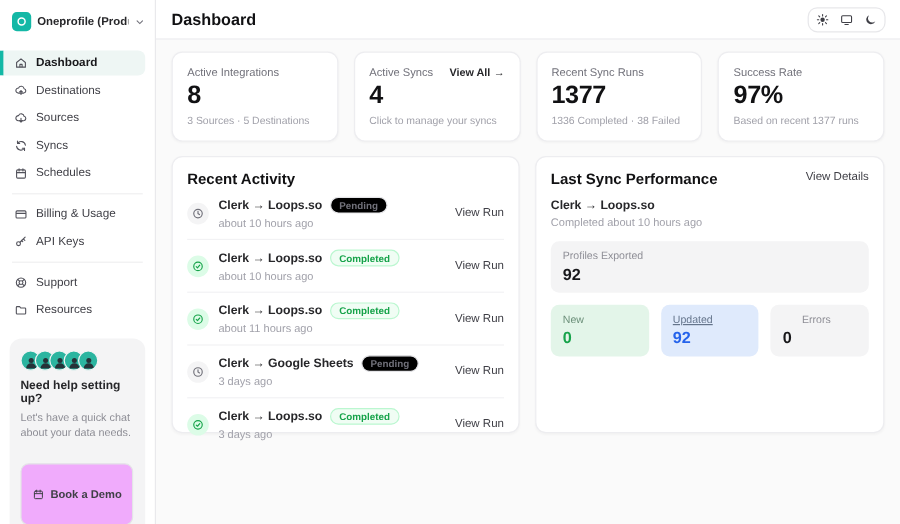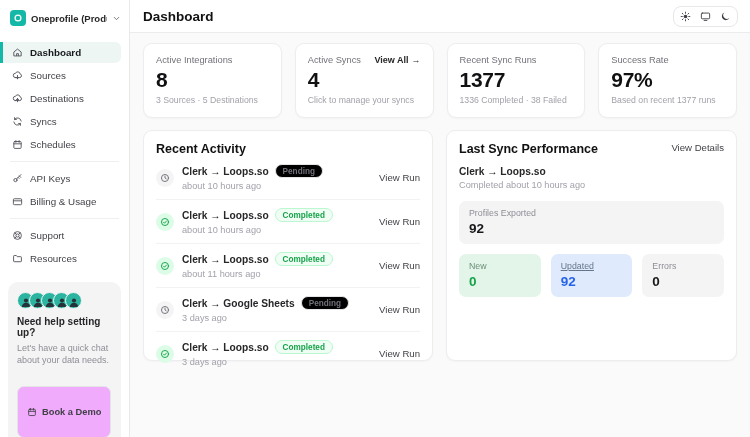--- a/index.html
+++ b/index.html
@@ -84,21 +84,21 @@
   .metric-value { font-size:13.5px; font-weight:700; color:#18181b; margin-top:3px; }
   .counters-row { display:flex; gap:10px; margin-top:10px; }
   .counter-box { flex:1; border-radius:7px; padding:7px 10px 8px; }
   .counter-box.green { background:#e3f5e9; }
   .counter-box.green .metric-label { color:#6b8f79; }
   .counter-box.green .metric-value { color:#16a34a; }
   .counter-box.blue { background:#dfeafc; }
   .counter-box.blue .metric-label { color:#64748b;text-decoration:underline; }
   .counter-box.blue .metric-value { color:#2563eb; }
   .counter-box.grey { background:#f4f4f5; }
-  .counter-box.grey .metric-label { color:#8e8e96; }
+  .counter-box.grey .metric-label { color:#8e8e96;margin-left:16px; }
   .counter-box.grey .metric-value { color:#18181b; }
 </style>
 </head>
 <body>
 
 <aside class="sidebar">
   <div class="workspace-row">
     <span class="logo">
       <svg viewBox="0 0 24 24" fill="none" stroke="#ffffff" stroke-width="3">
           <circle cx="12" cy="12" r="7"></circle>
@@ -119,33 +119,33 @@
             <path d="M4 11L12 4.5 20 11v8.5H4z"></path>
             <path d="M10 19.5v-5h4v5"></path>
           </svg>
         </span>
       <span class="nav-label">Dashboard</span>
     </div>
     <div class="nav-item">
       <span class="nav-icon">
           <svg viewBox="0 0 24 24" fill="none" stroke="currentColor" stroke-width="2" stroke-linecap="round" stroke-linejoin="round">
             <path d="M7 16.5h10a4 4 0 0 0 .6-7.9 5.2 5.2 0 0 0-10-1.3A4 4 0 0 0 7 16.5z"></path>
-            <path d="M12 12v7M9.5 16.5L12 19l2.5-2.5"></path>
-          </svg>
-        </span>
-      <span class="nav-label">Sources</span>
+            <path d="M12 19v-7M9.5 14.5L12 12l2.5 2.5"></path>
+          </svg>
+        </span>
+      <span class="nav-label">Destinations</span>
     </div>
     <div class="nav-item">
       <span class="nav-icon">
           <svg viewBox="0 0 24 24" fill="none" stroke="currentColor" stroke-width="2" stroke-linecap="round" stroke-linejoin="round">
             <path d="M7 16.5h10a4 4 0 0 0 .6-7.9 5.2 5.2 0 0 0-10-1.3A4 4 0 0 0 7 16.5z"></path>
-            <path d="M12 19v-7M9.5 14.5L12 12l2.5 2.5"></path>
-          </svg>
-        </span>
-      <span class="nav-label">Destinations</span>
+            <path d="M12 12v7M9.5 16.5L12 19l2.5-2.5"></path>
+          </svg>
+        </span>
+      <span class="nav-label">Sources</span>
     </div>
     <div class="nav-item">
       <span class="nav-icon">
           <svg viewBox="0 0 24 24" fill="none" stroke="currentColor" stroke-width="2" stroke-linecap="round" stroke-linejoin="round">
             <path d="M20 11a8 8 0 0 0-14.4-3.5M4 13a8 8 0 0 0 14.4 3.5"></path>
             <path d="M5.6 3.5v4h4M18.4 20.5v-4h-4"></path>
           </svg>
         </span>
       <span class="nav-label">Syncs</span>
     </div>
@@ -154,35 +154,35 @@
           <svg viewBox="0 0 24 24" fill="none" stroke="currentColor" stroke-width="2" stroke-linecap="round">
             <rect x="4" y="5.5" width="16" height="15" rx="2"></rect>
             <path d="M4 10.5h16M8.5 3.5v4M15.5 3.5v4"></path>
           </svg>
         </span>
       <span class="nav-label">Schedules</span>
     </div>
     <div class="nav-divider"></div>
     <div class="nav-item">
       <span class="nav-icon">
+          <svg viewBox="0 0 24 24" fill="none" stroke="currentColor" stroke-width="2">
+            <rect x="3" y="6" width="18" height="13" rx="2"></rect>
+            <path d="M3 10.5h18"></path>
+          </svg>
+        </span>
+      <span class="nav-label">Billing &amp; Usage</span>
+    </div>
+    <div class="nav-item">
+      <span class="nav-icon">
           <svg viewBox="0 0 24 24" fill="none" stroke="currentColor" stroke-width="2" stroke-linecap="round">
             <circle cx="7.5" cy="15.5" r="3.5"></circle>
             <path d="M10.2 12.8L19.5 3.5M16 6.5l3 3M13 9.5l2.2 2.2"></path>
           </svg>
         </span>
       <span class="nav-label">API Keys</span>
-    </div>
-    <div class="nav-item">
-      <span class="nav-icon">
-          <svg viewBox="0 0 24 24" fill="none" stroke="currentColor" stroke-width="2">
-            <rect x="3" y="6" width="18" height="13" rx="2"></rect>
-            <path d="M3 10.5h18"></path>
-          </svg>
-        </span>
-      <span class="nav-label">Billing &amp; Usage</span>
     </div>
     <div class="nav-divider"></div>
     <div class="nav-item">
       <span class="nav-icon">
           <svg viewBox="0 0 24 24" fill="none" stroke="currentColor" stroke-width="2">
             <circle cx="12" cy="12" r="8.5"></circle>
             <circle cx="12" cy="12" r="3.5"></circle>
             <path d="M6 6l3.5 3.5M18 6l-3.5 3.5M6 18l3.5-3.5M18 18l-3.5-3.5"></path>
           </svg>
         </span>

